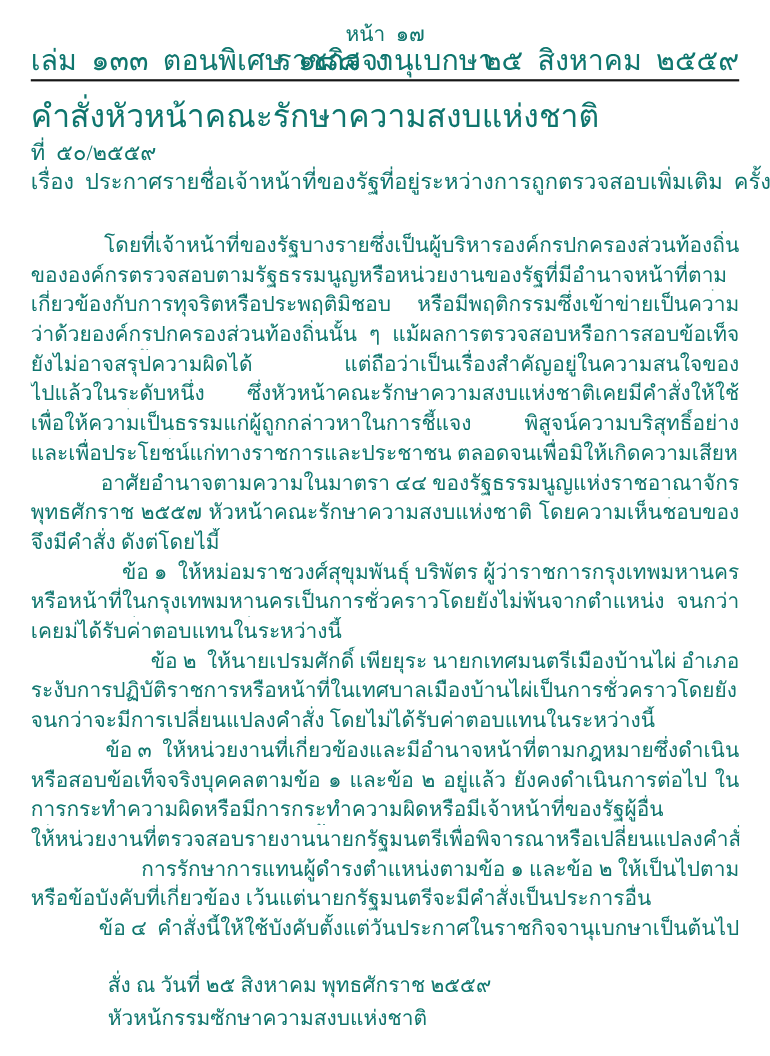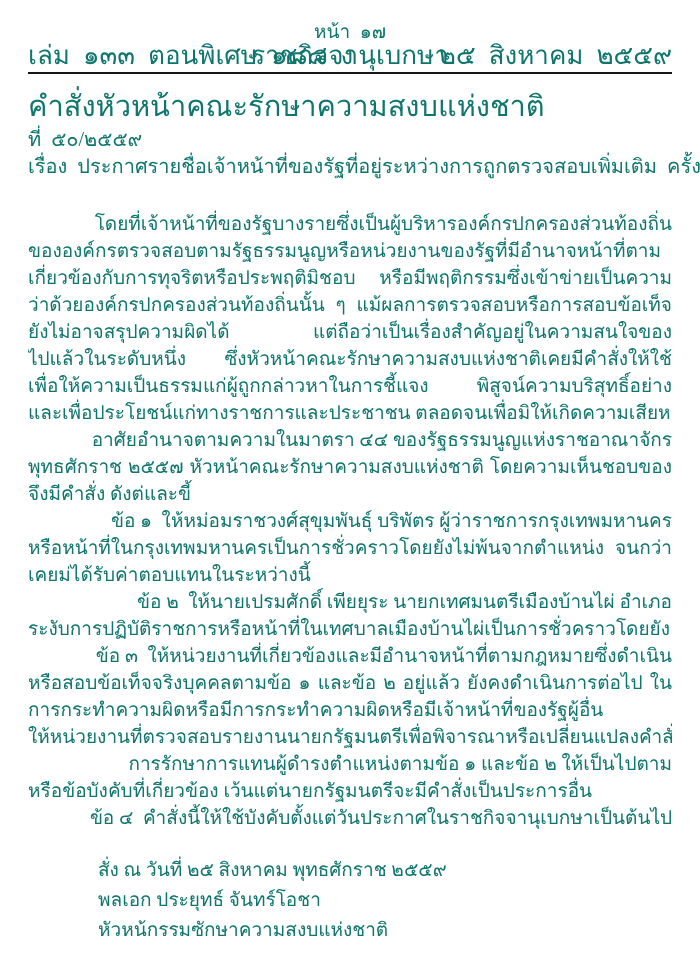--- a/index.html
+++ b/index.html
@@ -111,34 +111,34 @@
     <div class="ln ind fill">โดยที่เจ้าหน้าที่ของรัฐบางรายซึ่งเป็นผู้บริหารองค์กรปกครองส่วนท้องถิ่นอยู่ระหว่างการถูกตรวจสอบ</div>
     <div class="ln fill">ขององค์กรตรวจสอบตามรัฐธรรมนูญหรือหน่วยงานของรัฐที่มีอำนาจหน้าที่ตามกฎหมาย มูลกรณีเป็นเรื่อง</div>
     <div class="ln fill">เกี่ยวข้องกับการทุจริตหรือประพฤติมิชอบ หรือมีพฤติกรรมซึ่งเข้าข่ายเป็นความผิดตามกฎหมาย</div>
     <div class="ln fill">ว่าด้วยองค์กรปกครองส่วนท้องถิ่นนั้น ๆ แม้ผลการตรวจสอบหรือการสอบข้อเท็จจริงในขณะนี้</div>
     <div class="ln fill">ยังไม่อาจสรุปความผิดได้ แต่ถือว่าเป็นเรื่องสำคัญอยู่ในความสนใจของประชาชน และมีการดำเนินการ</div>
     <div class="ln fill">ไปแล้วในระดับหนึ่ง ซึ่งหัวหน้าคณะรักษาความสงบแห่งชาติเคยมีคำสั่งให้ใช้มาตรการชั่วคราวในลักษณะเดียวกัน</div>
     <div class="ln fill">เพื่อให้ความเป็นธรรมแก่ผู้ถูกกล่าวหาในการชี้แจง พิสูจน์ความบริสุทธิ์อย่างโปร่งใสไม่เป็นที่ครหา</div>
     <div class="ln">และเพื่อประโยชน์แก่ทางราชการและประชาชน ตลอดจนเพื่อมิให้เกิดความเสียหายต่อราชการแผ่นดิน</div>
     <div class="ln ind fill">อาศัยอำนาจตามความในมาตรา ๔๔ ของรัฐธรรมนูญแห่งราชอาณาจักรไทย (ฉบับชั่วคราว)</div>
     <div class="ln fill">พุทธศักราช ๒๕๕๗ หัวหน้าคณะรักษาความสงบแห่งชาติ โดยความเห็นชอบของคณะรักษาความสงบแห่งชาติ</div>
-    <div class="ln">จึงมีคำสั่ง ดังต่และขี้</div>
+    <div class="ln">จึงมีคำสั่ง ดังต่โดยไมี้</div>
     <div class="ln ind fill">ข้อ&nbsp;๑&nbsp;&nbsp;ให้หม่อมราชวงศ์สุขุมพันธุ์ บริพัตร ผู้ว่าราชการกรุงเทพมหานคร ระงับการปฏิบัติราชการ</div>
     <div class="ln fill">หรือหน้าที่ในกรุงเทพมหานครเป็นการชั่วคราวโดยยังไม่พ้นจากตำแหน่ง จนกว่าจะมีการเปลี่ยนแปลงคำสั่ง</div>
     <div class="ln">เคยม่ได้รับค่าตอบแทนในระหว่างนี้</div>
     <div class="ln ind fill">ข้อ&nbsp;๒&nbsp;&nbsp;ให้นายเปรมศักดิ์ เพียยุระ นายกเทศมนตรีเมืองบ้านไผ่ อำเภอบ้านไผ่ จังหวัดขอนแก่น</div>
     <div class="ln fill">ระงับการปฏิบัติราชการหรือหน้าที่ในเทศบาลเมืองบ้านไผ่เป็นการชั่วคราวโดยยังไม่พ้นจากตำแหน่ง</div>
+    <div class="ln">จนกว่าจะมีการเปลี่ยนแปลงคำสั่ง โดยไม่ได้รับค่าตอบแทนในระหว่างนี้</div>
     <div class="ln ind fill">ข้อ&nbsp;๓&nbsp;&nbsp;ให้หน่วยงานที่เกี่ยวข้องและมีอำนาจหน้าที่ตามกฎหมายซึ่งดำเนินการตรวจสอบ</div>
     <div class="ln fill">หรือสอบข้อเท็จจริงบุคคลตามข้อ ๑ และข้อ ๒ อยู่แล้ว ยังคงดำเนินการต่อไป ในกรณีพบว่าไม่มี</div>
     <div class="ln fill">การกระทำความผิดหรือมีการกระทำความผิดหรือมีเจ้าหน้าที่ของรัฐผู้อื่นเกี่ยวข้องกับการกระทำความผิดนั้นด้วย</div>
     <div class="ln">ให้หน่วยงานที่ตรวจสอบรายงานนายกรัฐมนตรีเพื่อพิจารณาหรือเปลี่ยนแปลงคำสั่งหรือมีคำสั่งเพิ่มเติมต่อไป</div>
     <div class="ln ind fill">การรักษาการแทนผู้ดำรงตำแหน่งตามข้อ ๑ และข้อ ๒ ให้เป็นไปตามกฎหมาย ระเบียบ</div>
     <div class="ln">หรือข้อบังคับที่เกี่ยวข้อง เว้นแต่นายกรัฐมนตรีจะมีคำสั่งเป็นประการอื่น</div>
     <div class="ln ind">ข้อ&nbsp;๔&nbsp;&nbsp;คำสั่งนี้ให้ใช้บังคับตั้งแต่วันประกาศในราชกิจจานุเบกษาเป็นต้นไป</div>
   </div>
 
   <div class="signature">
     <div>สั่ง ณ วันที่ ๒๕ สิงหาคม พุทธศักราช ๒๕๕๙</div>
-    <div>พลเอก ประยุทธ์ จันทร์โอชา</div>
     <div>หัวหน้กรรมซักษาความสงบแห่งชาติ</div>
   </div>
 
 </div>
 
 </body></html>

